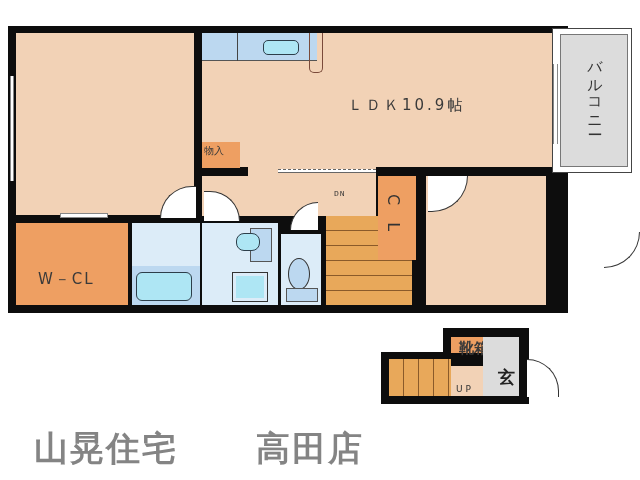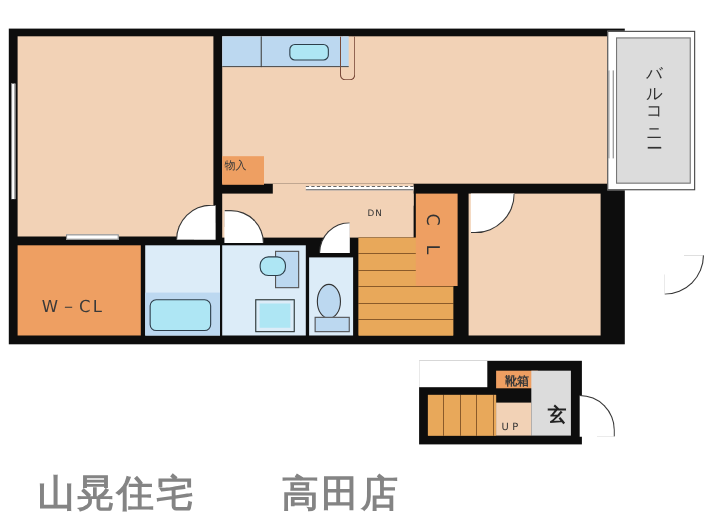--- a/index.html
+++ b/index.html
@@ -28,20 +28,21 @@
   <div class="abs room" style="left:8px;top:7px;width:178px;height:182px;"></div>
 
   <div class="abs door" style="left:2px;top:50px;width:4px;height:105px;border-left:1px solid #888;border-right:1px solid #888;"></div>
 
   <div class="abs room" style="left:194px;top:7px;width:351px;height:134px;"></div>
 
   <div class="abs wet2" style="left:194px;top:7px;width:115px;height:28px;border-bottom:1.5px solid #555;"></div>
   <div class="abs" style="left:229px;top:7px;width:1px;height:28px;background:#444;"></div>
   <div class="abs tub" style="left:255px;top:14px;width:36px;height:15px;border-radius:5px;"></div>
   <div class="abs" style="left:301px;top:7px;width:14px;height:40px;border:1.5px solid #7a4a3a;border-top:none;border-radius:0 0 5px 5px;"></div>
+  <div class="abs label" style="left:340px;top:70px;letter-spacing:3px;">ＬＤＫ10.9帖</div>
 
   <div class="abs" style="left:544px;top:2px;width:80px;height:145px;border:1.5px solid #444;background:#fff;"></div>
   <div class="abs gray" style="left:552px;top:8px;width:68px;height:133px;border:1px solid #777;"></div>
   <div class="abs" style="left:578px;top:24px;width:18px;font-size:15px;color:#333;writing-mode:vertical-rl;letter-spacing:2px;">バルコニー</div>
   <div class="abs door" style="left:545px;top:38px;width:5px;height:80px;border-left:1px solid #888;border-right:1px solid #888;"></div>
 
   <div class="abs orange" style="left:194px;top:116px;width:38px;height:26px;"></div>
   <div class="abs label" style="left:196px;top:118px;font-size:10px;">物入</div>
 
   <div class="abs room" style="left:194px;top:150px;width:174px;height:40px;"></div>
@@ -64,37 +65,37 @@
   <div class="abs tub" style="left:228px;top:207px;width:24px;height:18px;border-radius:8px;"></div>
   <div class="abs" style="left:224px;top:246px;width:36px;height:30px;border:1.5px solid #333;background:#aee6f4;box-shadow:inset 0 0 0 3px #dcecf8;"></div>
 
   <div class="abs wet" style="left:273px;top:208px;width:40px;height:71px;"></div>
   <div class="abs" style="left:280px;top:232px;width:22px;height:32px;border:1.5px solid #333;border-radius:50%;background:#bcd8f0;"></div>
   <div class="abs wet2" style="left:278px;top:262px;width:32px;height:14px;border:1px solid #555;"></div>
   <div class="abs" style="left:282px;top:176px;width:28px;height:28px;border:1.5px solid #333;border-right:none;border-bottom:none;border-radius:28px 0 0 0;background:#fff;"></div>
 
   <div class="abs stairs" style="left:318px;top:190px;width:86px;height:89px;
        background-image:repeating-linear-gradient(0deg, #e8a85a 0px, #e8a85a 14px, #8a5a2a 14px, #8a5a2a 15px);"></div>
-  <div class="abs" style="left:326px;top:163px;font-size:8px;color:#333;letter-spacing:1px;">DN</div>
+  <div class="abs" style="left:326px;top:163px;font-size:8px;color:#333;letter-spacing:1px;font-family:Liberation Mono, monospace;">DN</div>
 
   <div class="abs orange" style="left:370px;top:150px;width:38px;height:84px;"></div>
   <div class="abs" style="left:381px;top:168px;width:14px;font-size:16px;color:#333;writing-mode:vertical-rl;letter-spacing:6px;">C L</div>
 
   <div class="abs room" style="left:418px;top:150px;width:120px;height:129px;"></div>
   <div class="abs" style="left:420px;top:150px;width:40px;height:36px;border:1.5px solid #333;border-left:none;border-top:none;border-radius:0 0 36px 0;background:#fff;"></div>
   <div class="abs" style="left:596px;top:206px;width:36px;height:36px;border:1.5px solid #333;border-left:none;border-top:none;border-radius:0 0 36px 0;background:#fff;"></div>
 </div>
 
 <div class="abs wall" style="left:381px;top:328px;width:148px;height:76px;"></div>
 <div class="abs" style="left:381px;top:328px;width:62px;height:24px;background:#fff;"></div>
 <div class="abs stairs" style="left:389px;top:359px;width:62px;height:37px;
      background-image:repeating-linear-gradient(90deg, #e8a85a 0px, #e8a85a 14px, #8a5a2a 14px, #8a5a2a 15px);"></div>
 <div class="abs room" style="left:451px;top:366px;width:32px;height:30px;"></div>
 <div class="abs orange" style="left:451px;top:337px;width:38px;height:16px;"></div>
-<div class="abs label-sm" style="left:459px;top:339px;font-size:11px;">靴箱</div>
+<div class="abs label-sm" style="left:459px;top:339px;font-size:15px;">靴箱</div>
 <div class="abs gray" style="left:483px;top:337px;width:36px;height:59px;"></div>
 <div class="abs" style="left:498px;top:366px;font-size:17px;color:#222;font-weight:bold;">玄</div>
 <div class="abs" style="left:456px;top:384px;font-size:9px;color:#333;letter-spacing:3px;">UP</div>
 <div class="abs" style="left:527px;top:359px;width:32px;height:38px;border:1.5px solid #333;border-left:none;border-bottom:none;border-radius:0 38px 0 0;background:#fff;"></div>
 
 <div class="abs footer" style="left:34px;top:410px;">
   <span>山晃住宅</span>
 </div>
 <div class="abs footer" style="left:256px;top:410px;">
   <span>高田店</span>

